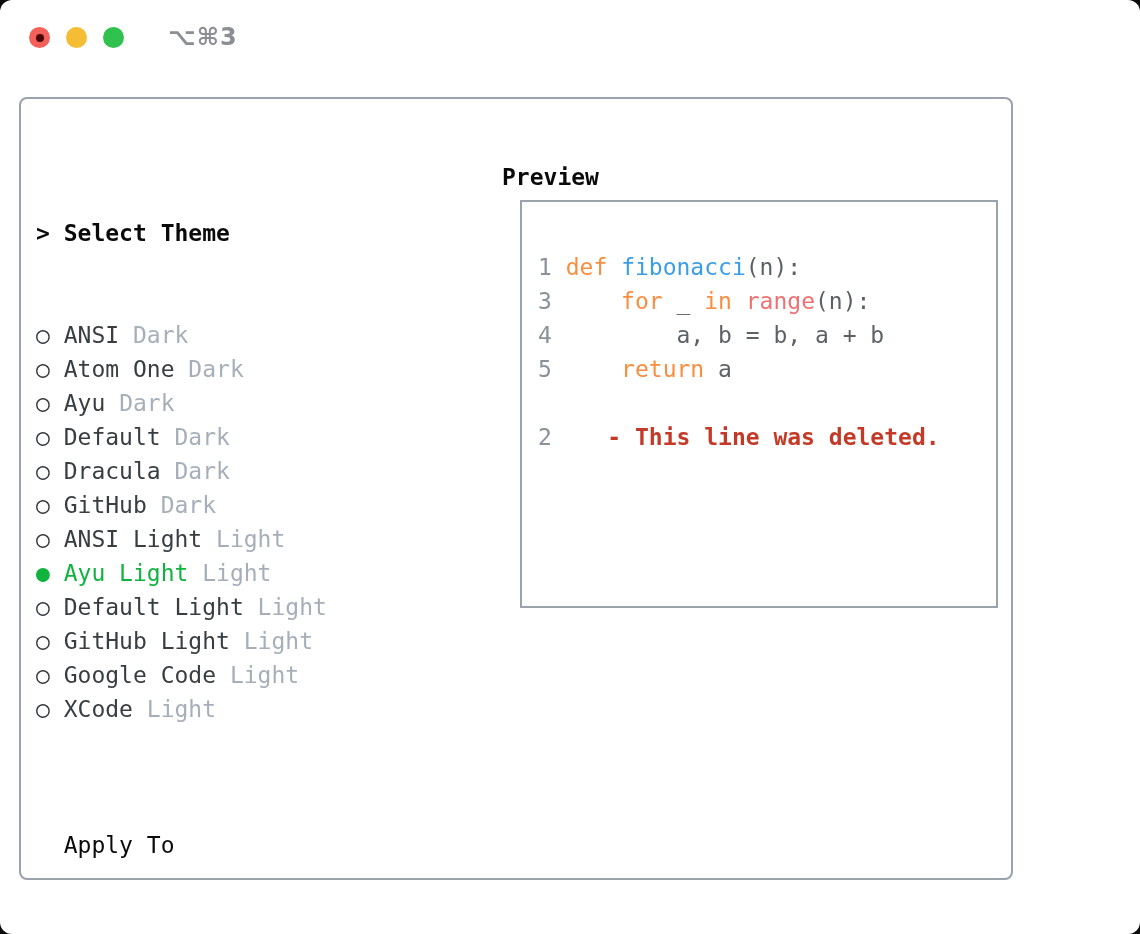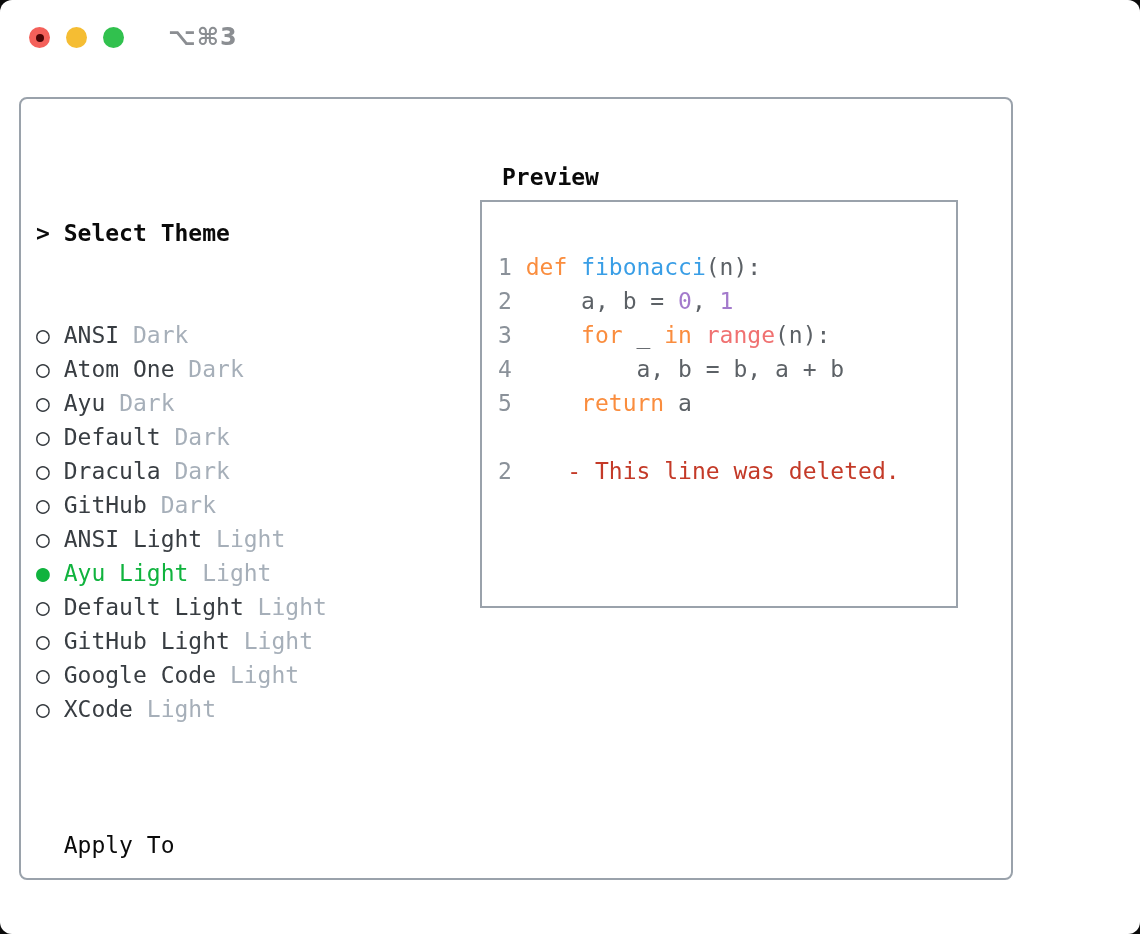--- a/index.html
+++ b/index.html
@@ -64,40 +64,40 @@
   .item.selected .marker,
   .item.selected .name{color:var(--selected-green,#10b33e);}
   .apply-header{margin-top:34px;color:var(--header-text,#0a0a0a);}
   
   .preview-header{
     position:absolute;left:502px;top:160px;
     font-size:23px;line-height:34px;font-weight:bold;
     color:var(--header-text,#0a0a0a);
   }
   .preview-box{
-    position:absolute;left:480px;top:200px;
+    position:absolute;left:520px;top:200px;
     width:478px;height:408px;
     border:2px solid var(--panel-border,#9aa2ab);
     box-sizing:border-box;
     background:#fff;
     overflow:hidden;
   }
   .code{
     padding:48px 0 0 16px;
     font-size:23px;line-height:34px;
   }
   .code-line{white-space:pre;height:34px;}
   .ln{color:var(--line-number-gray,#8a9199);}
   .tok-plain{color:var(--code-text,#5c6166);}
   .tok-keyword{color:var(--keyword-orange,#fa8d3e);}
   .tok-function{color:var(--function-blue,#399ee6);}
   .tok-number{color:var(--number-purple,#a37acc);}
   .tok-builtin{color:var(--builtin-pink,#f07171);}
   .tok-context{color:var(--diff-context-gray,#85888c);}
-  .tok-deleted{color:var(--diff-deleted-red,#c43a28);}
+  .tok-deleted{color:var(--diff-deleted-red,#c43a28);font-weight:bold;}
   .tok-added{color:var(--diff-added-green,#1ec122);}
 </style>
 </head>
 <body>
 
 <div class="window">
 
   <div class="titlebar">
     <div class="lights">
       <span class="light red">
@@ -117,21 +117,20 @@
     <div class="row apply-header">  <span>Apply To</span></div>
     <div id="apply-list"><div class="row item selected"> </div></div>
     
   </div>
 
   <div class="preview-header">Preview</div>
 
   <div class="preview-box">
     <div class="code" id="code-lines">
         <div class="code-line"><span class="ln">1</span> <span class="tok-keyword">def</span><span class="tok-plain"> </span><span class="tok-function">fibonacci</span><span class="tok-plain">(n):</span></div>
-        <div class="code-line"><span class="ln">2</span> <span class="tok-plain">    a, b = </span><span class="tok-number">0</span><span class="tok-plain">, </span><span class="tok-number">1</span></div>
         <div class="code-line"><span class="ln">3</span> <span class="tok-plain">    </span><span class="tok-keyword">for</span><span class="tok-plain"> _ </span><span class="tok-keyword">in</span><span class="tok-plain"> </span><span class="tok-builtin">range</span><span class="tok-plain">(n):</span></div>
         <div class="code-line"><span class="ln">4</span> <span class="tok-plain">        a, b = b, a + b</span></div>
         <div class="code-line"><span class="ln">5</span> <span class="tok-plain">    </span><span class="tok-keyword">return</span><span class="tok-plain"> a</span></div>
         <div class="code-line"><span class="ln"></span></div>
         <div class="code-line"><span class="ln">2</span> <span class="tok-deleted">   - This line was deleted.</span></div>
       </div>
   </div>
 
 </div>
 

